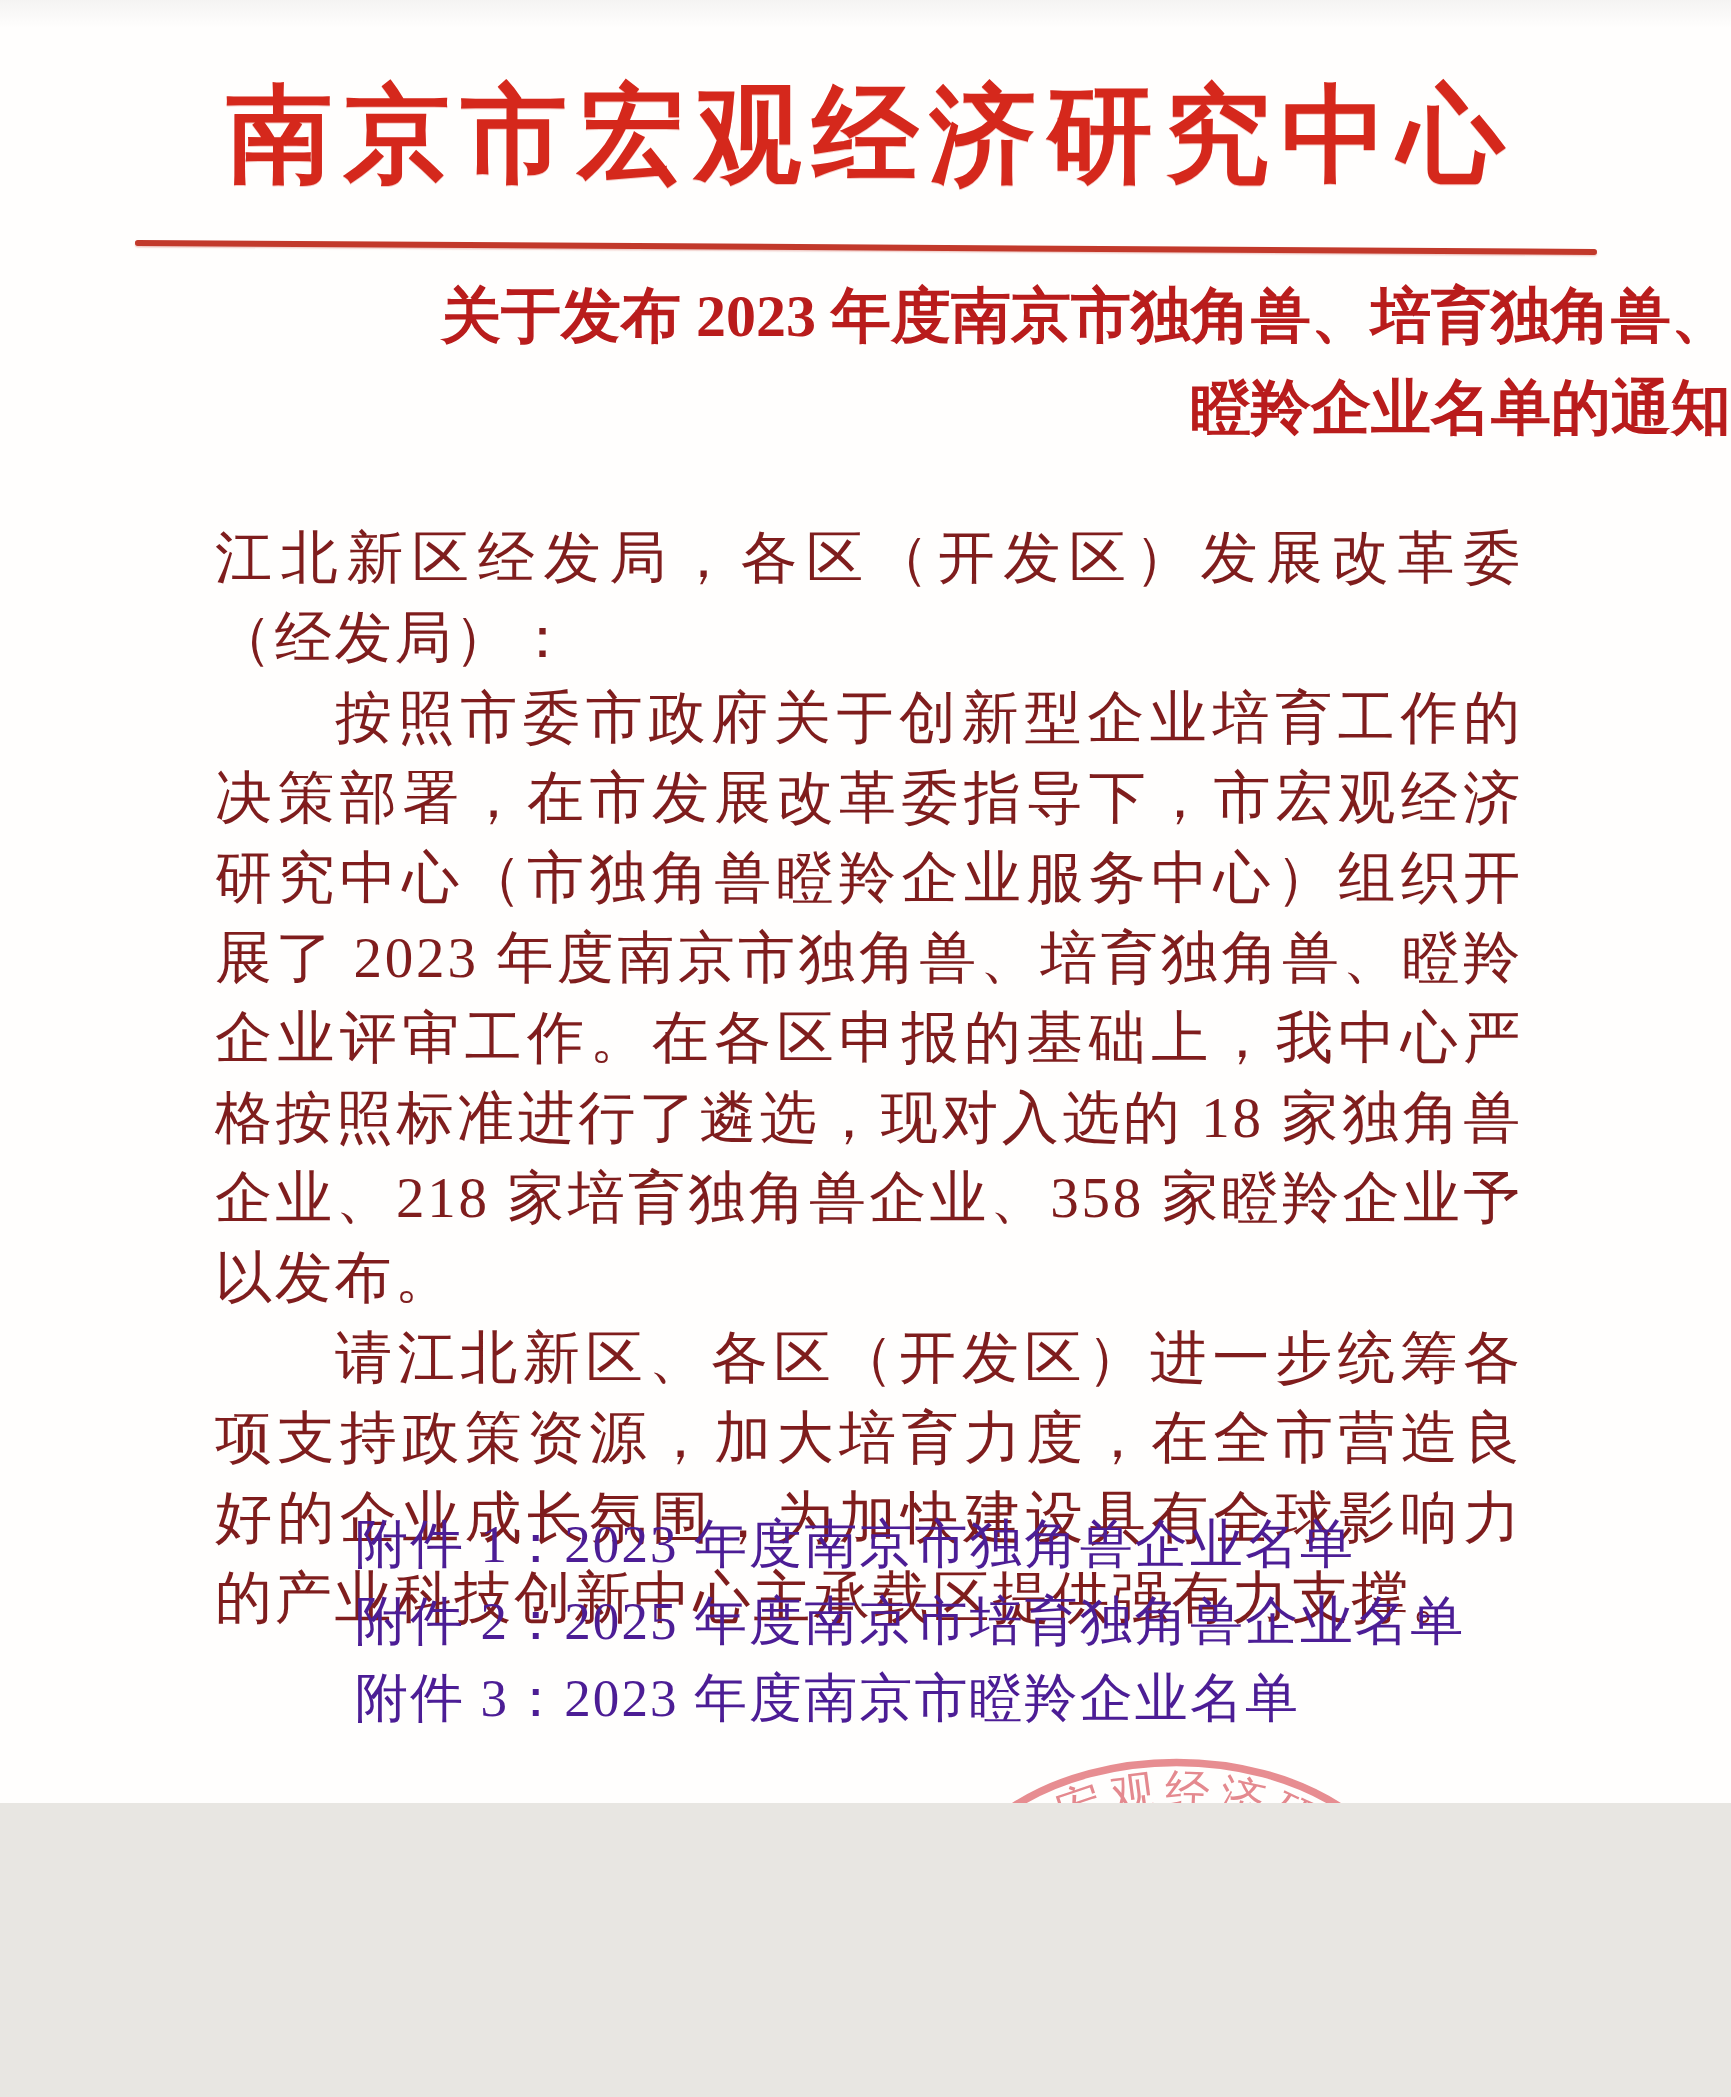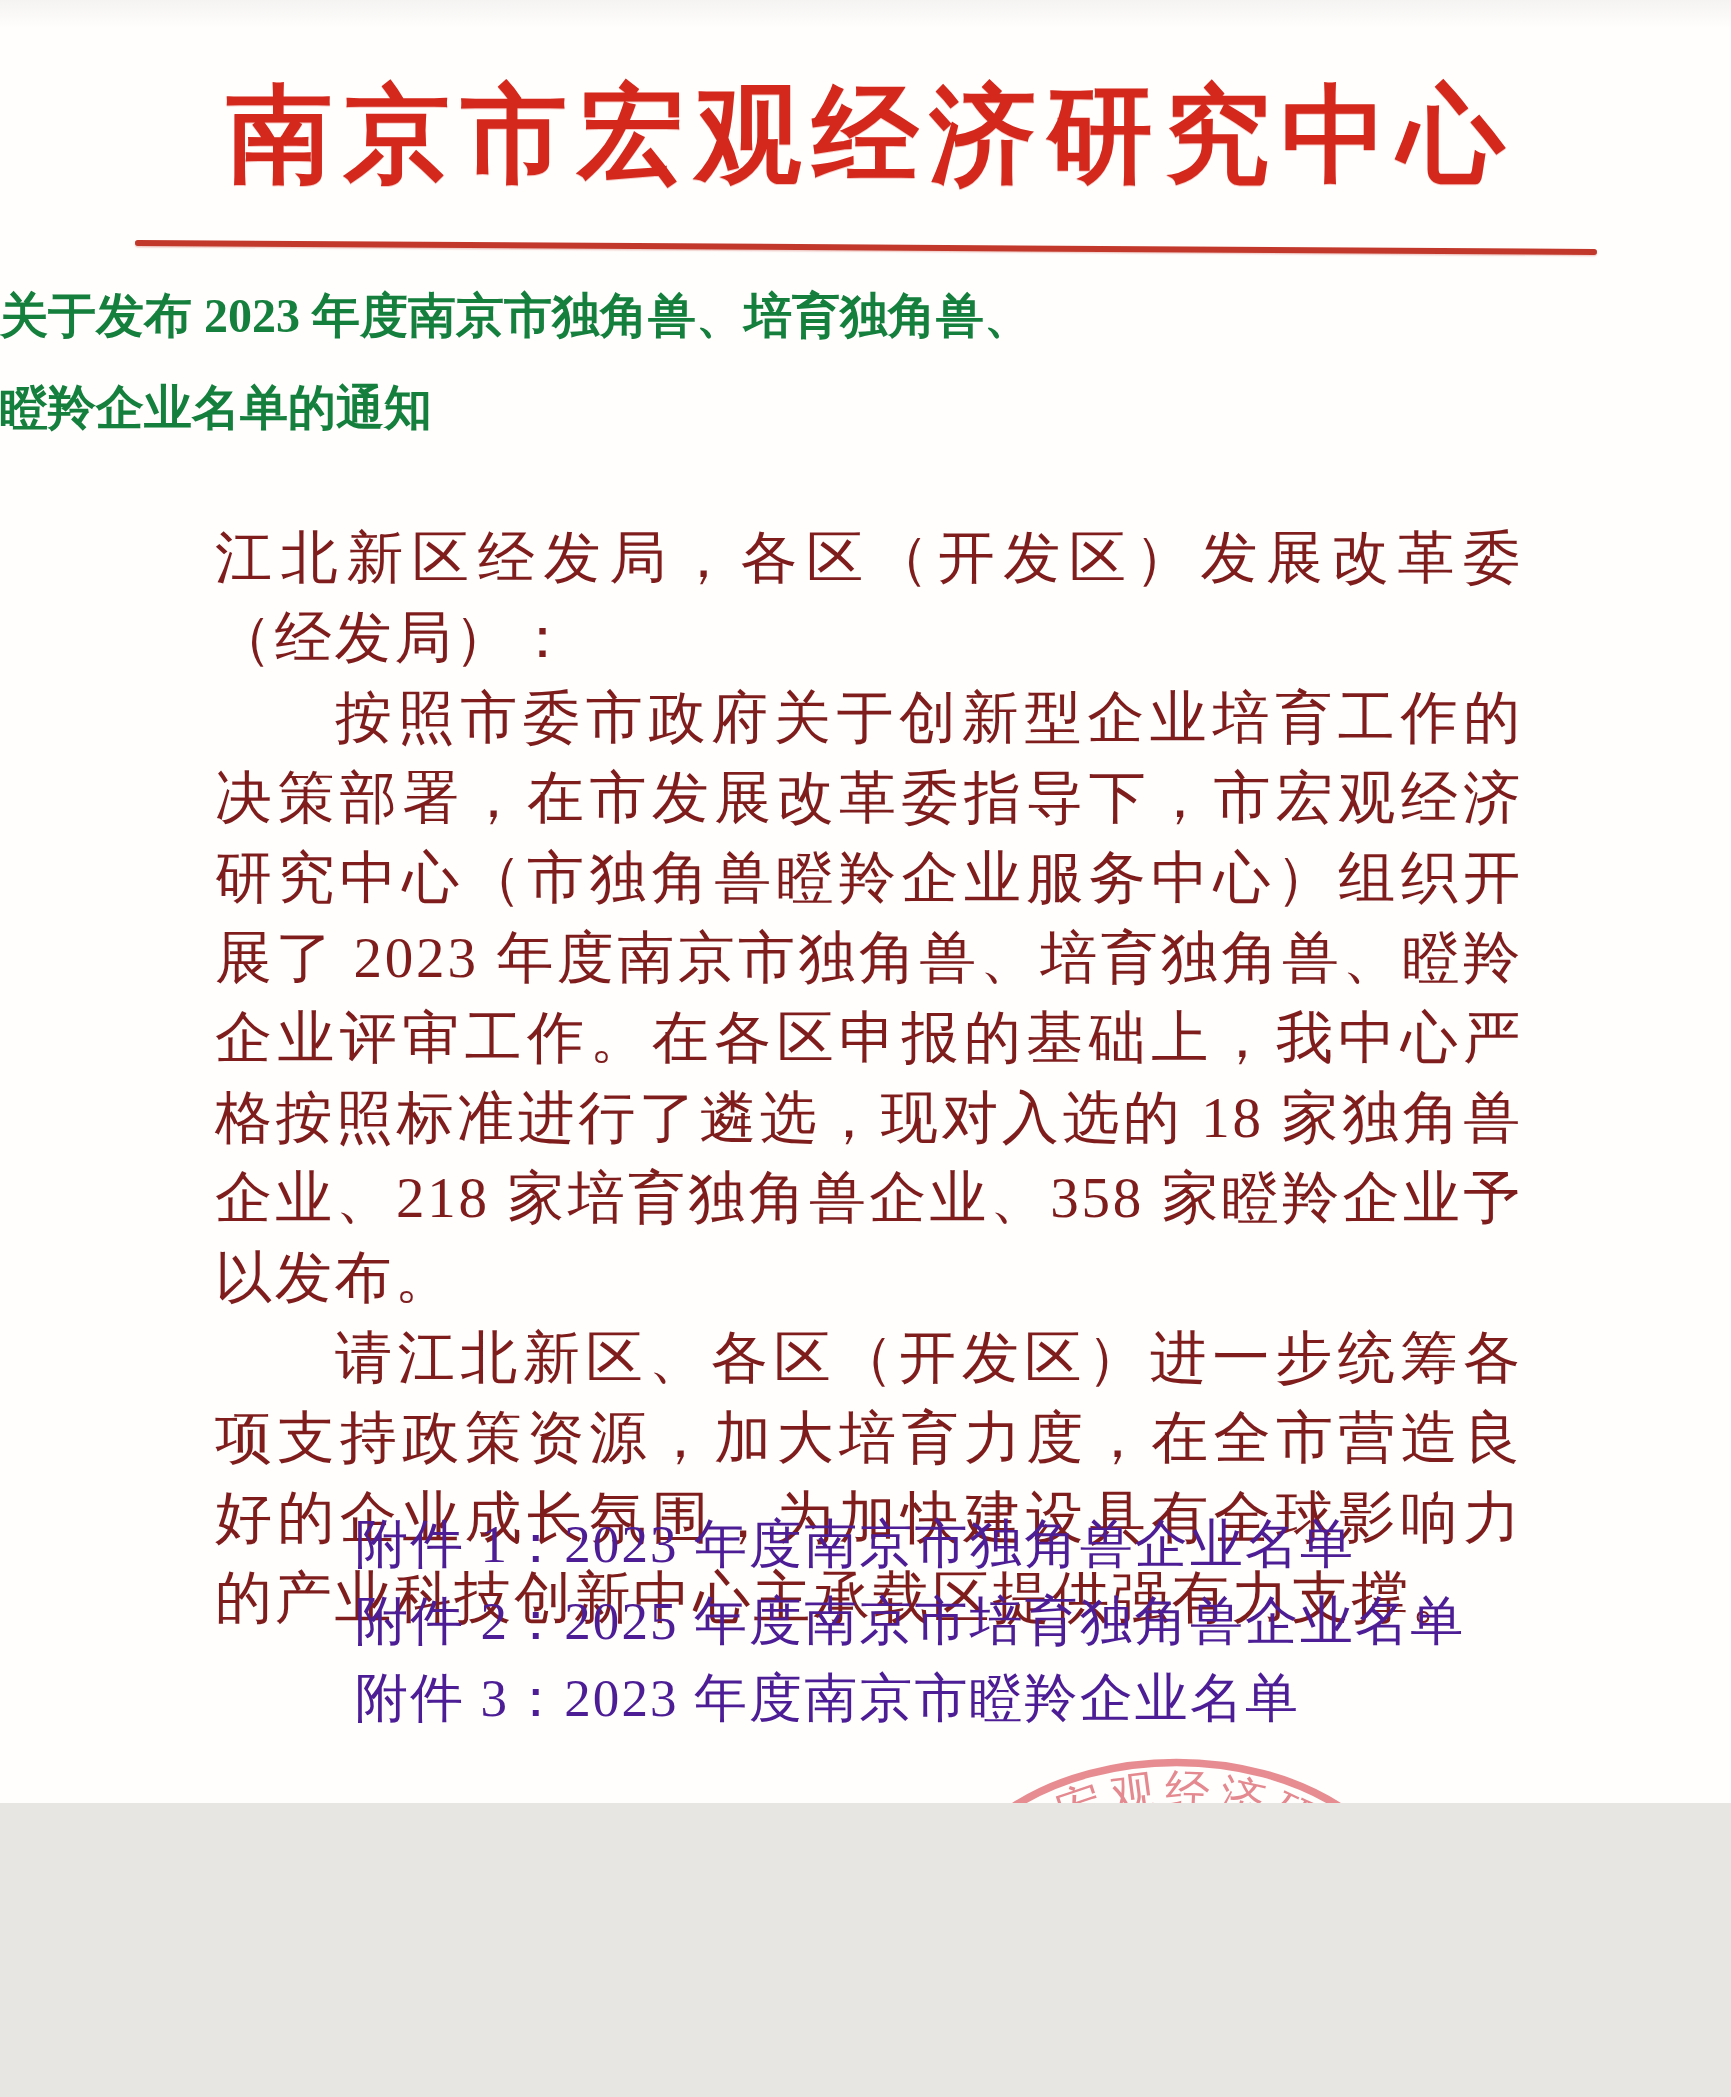--- a/index.html
+++ b/index.html
@@ -27,22 +27,22 @@
     text-shadow:0 1.4px 0 rgba(213,40,28,.25);
   }
   .red-rule{
     position:absolute;top:240px;left:135px;width:1462px;height:6.3px;
     background:#c2392b;border-radius:2.8px;
     transform:rotate(0.35deg);transform-origin:left center;
     box-shadow:0 1.4px 1.4px rgba(194,57,43,.25);
   }
   .doc-title{
     position:absolute;top:270px;left:0;width:100%;
-    text-align:left;font-weight:700;
-    font-size:48px;line-height:92px;color:#15803d;
+    text-align:right;font-weight:700;
+    font-size:60px;line-height:92px;color:#b91c1c;
   }
   .body-block{
     position:absolute;top:518px;left:215px;width:1308px;
     font-size:57px;line-height:80px;letter-spacing:2.8px;
     text-align:justify;color:#7f1d1d;
   }
   .body-block p{margin:0;padding:0;}
   .body-block p.indent{text-indent:120px;}
   .attach-block{
     position:absolute;top:1506px;left:355px;

